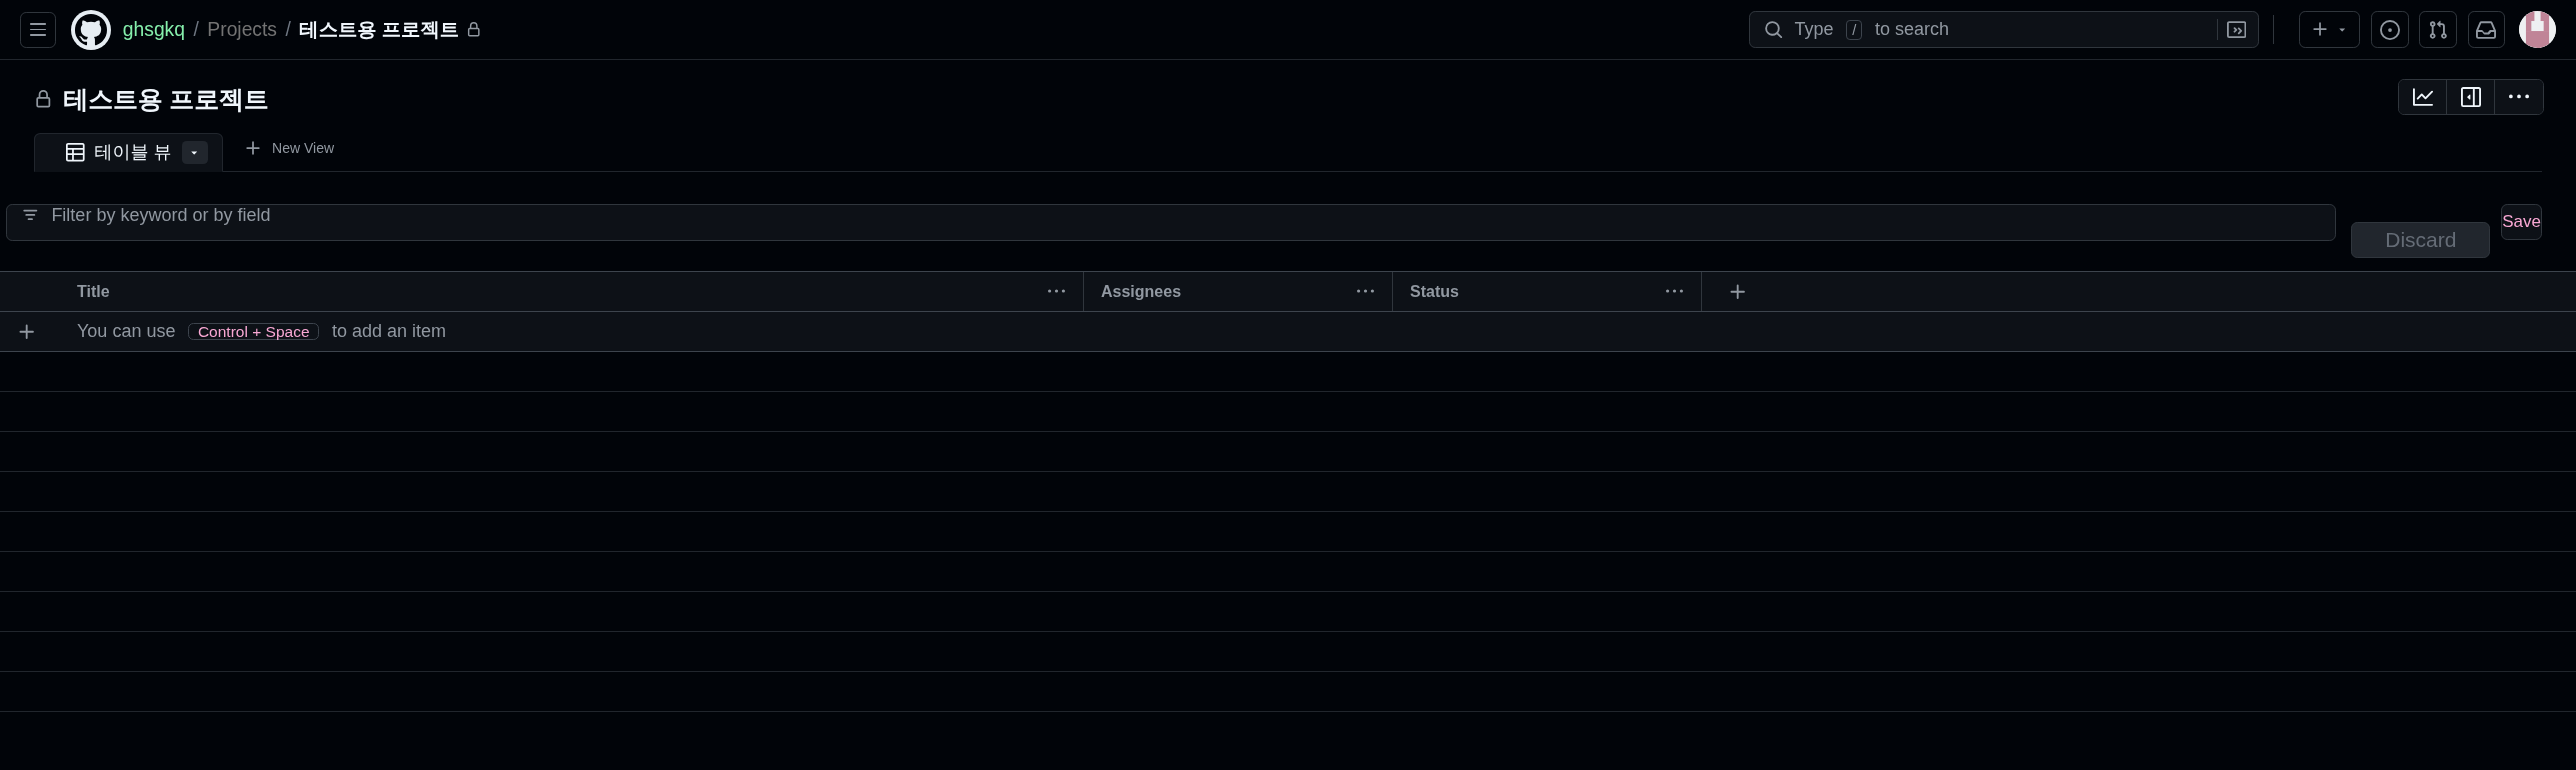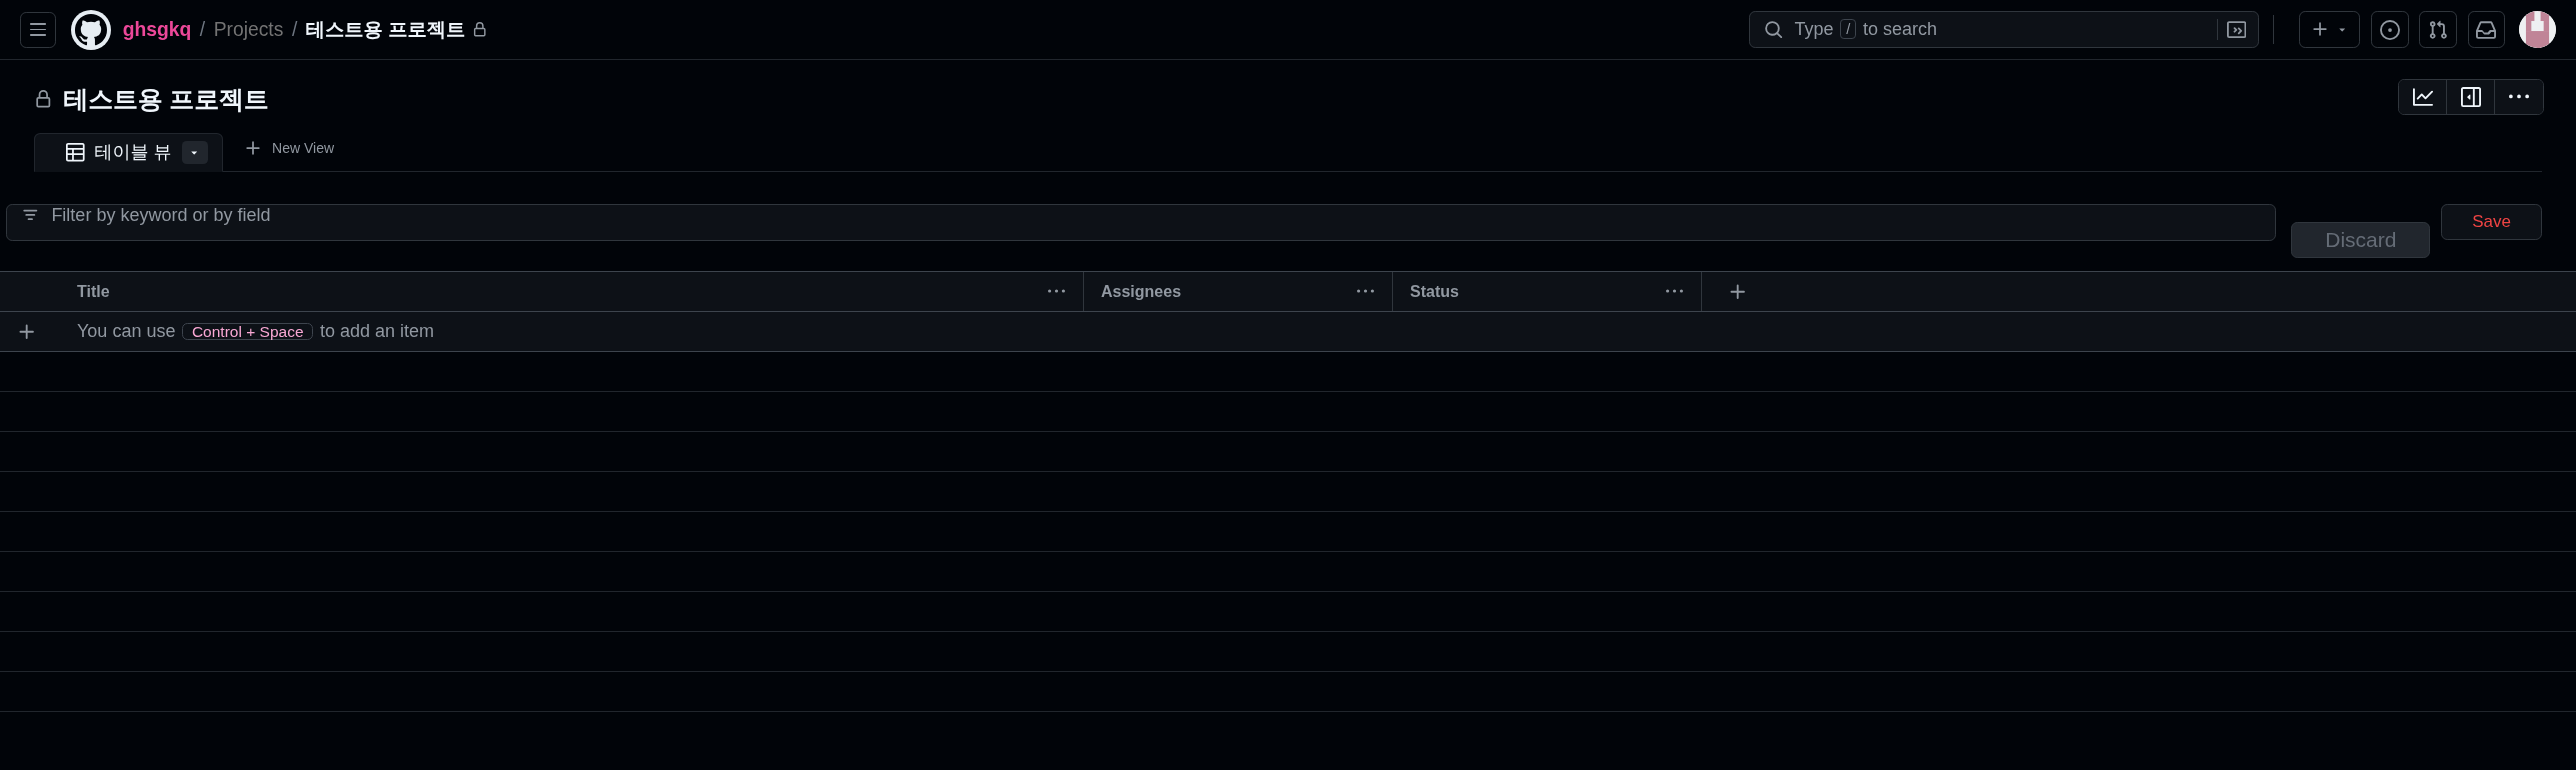--- a/index.html
+++ b/index.html
@@ -57,22 +57,22 @@
     justify-content: center;
   }
   .breadcrumb {
     display: flex;
     align-items: center;
     margin-left: 10.8px;
     font-size: 19.3px;
     white-space: nowrap;
   }
   .breadcrumb .crumb-owner {
-    color: #ec4899;
-    font-weight: 700;
+    color: #86efac;
+    font-weight: 400;
   }
   .breadcrumb .crumb-sep {
     color: #6e7681;
     margin: 0 8.5px;
     font-weight: 300;
   }
   .breadcrumb .crumb-section {
     color: #737373;
   }
   .breadcrumb .crumb-current {
@@ -94,22 +94,22 @@
     box-sizing: border-box;
     background: #0d1117;
     cursor: text;
     flex: none;
   }
   .search-box .s-icon { flex: none; display: flex; margin-right: 10.8px; }
   .search-ph {
     color: #9198a1;
     font-size: 18px;
     display: flex;
-    align-items: flex-start;
-    gap: 7px;
+    align-items: center;
+    gap: 13px;
     flex: 1 1 auto;
   }
   .slash-key {
     display: inline-flex;
     align-items: center;
     justify-content: center;
     min-width: 15.5px;
     height: 20px;
     padding: 0 3.9px;
     border: 0.8px solid #3d444d;
@@ -292,25 +292,25 @@
     font-size: 21px;
     display: flex;
     align-items: center;
     cursor: default;
     flex: none;
     margin-top: 36px;
   }
   .btn-save {
     margin-left: 10.8px;
     height: 34px;
-    padding: 0 30px;
+    padding: 0 0;
     border: 0.8px solid #30363d;
     border-radius: 6.2px;
     background: #0d1117;
-    color: #ef4444;
+    color: #f9a8d4;
     font-size: 17px;
     display: flex;
     align-items: center;
     cursor: pointer;
     flex: none;
   }
 
   
   .table {
     border-top: 0.8px solid #3d444d;
@@ -366,21 +366,21 @@
   .add-row .plus-cell {
     width: 60px;
     display: flex;
     align-items: center;
     justify-content: flex-start;
     flex: none;
   }
   .add-hint {
     display: flex;
     align-items: center;
-    gap: 7px;
+    gap: 13px;
     font-size: 18px;
     color: #9198a1;
     white-space: nowrap;
   }
   .kbd {
     display: inline-flex;
     align-items: center;
     justify-content: center;
     height: 17px;
     padding: 0 8.5px;

